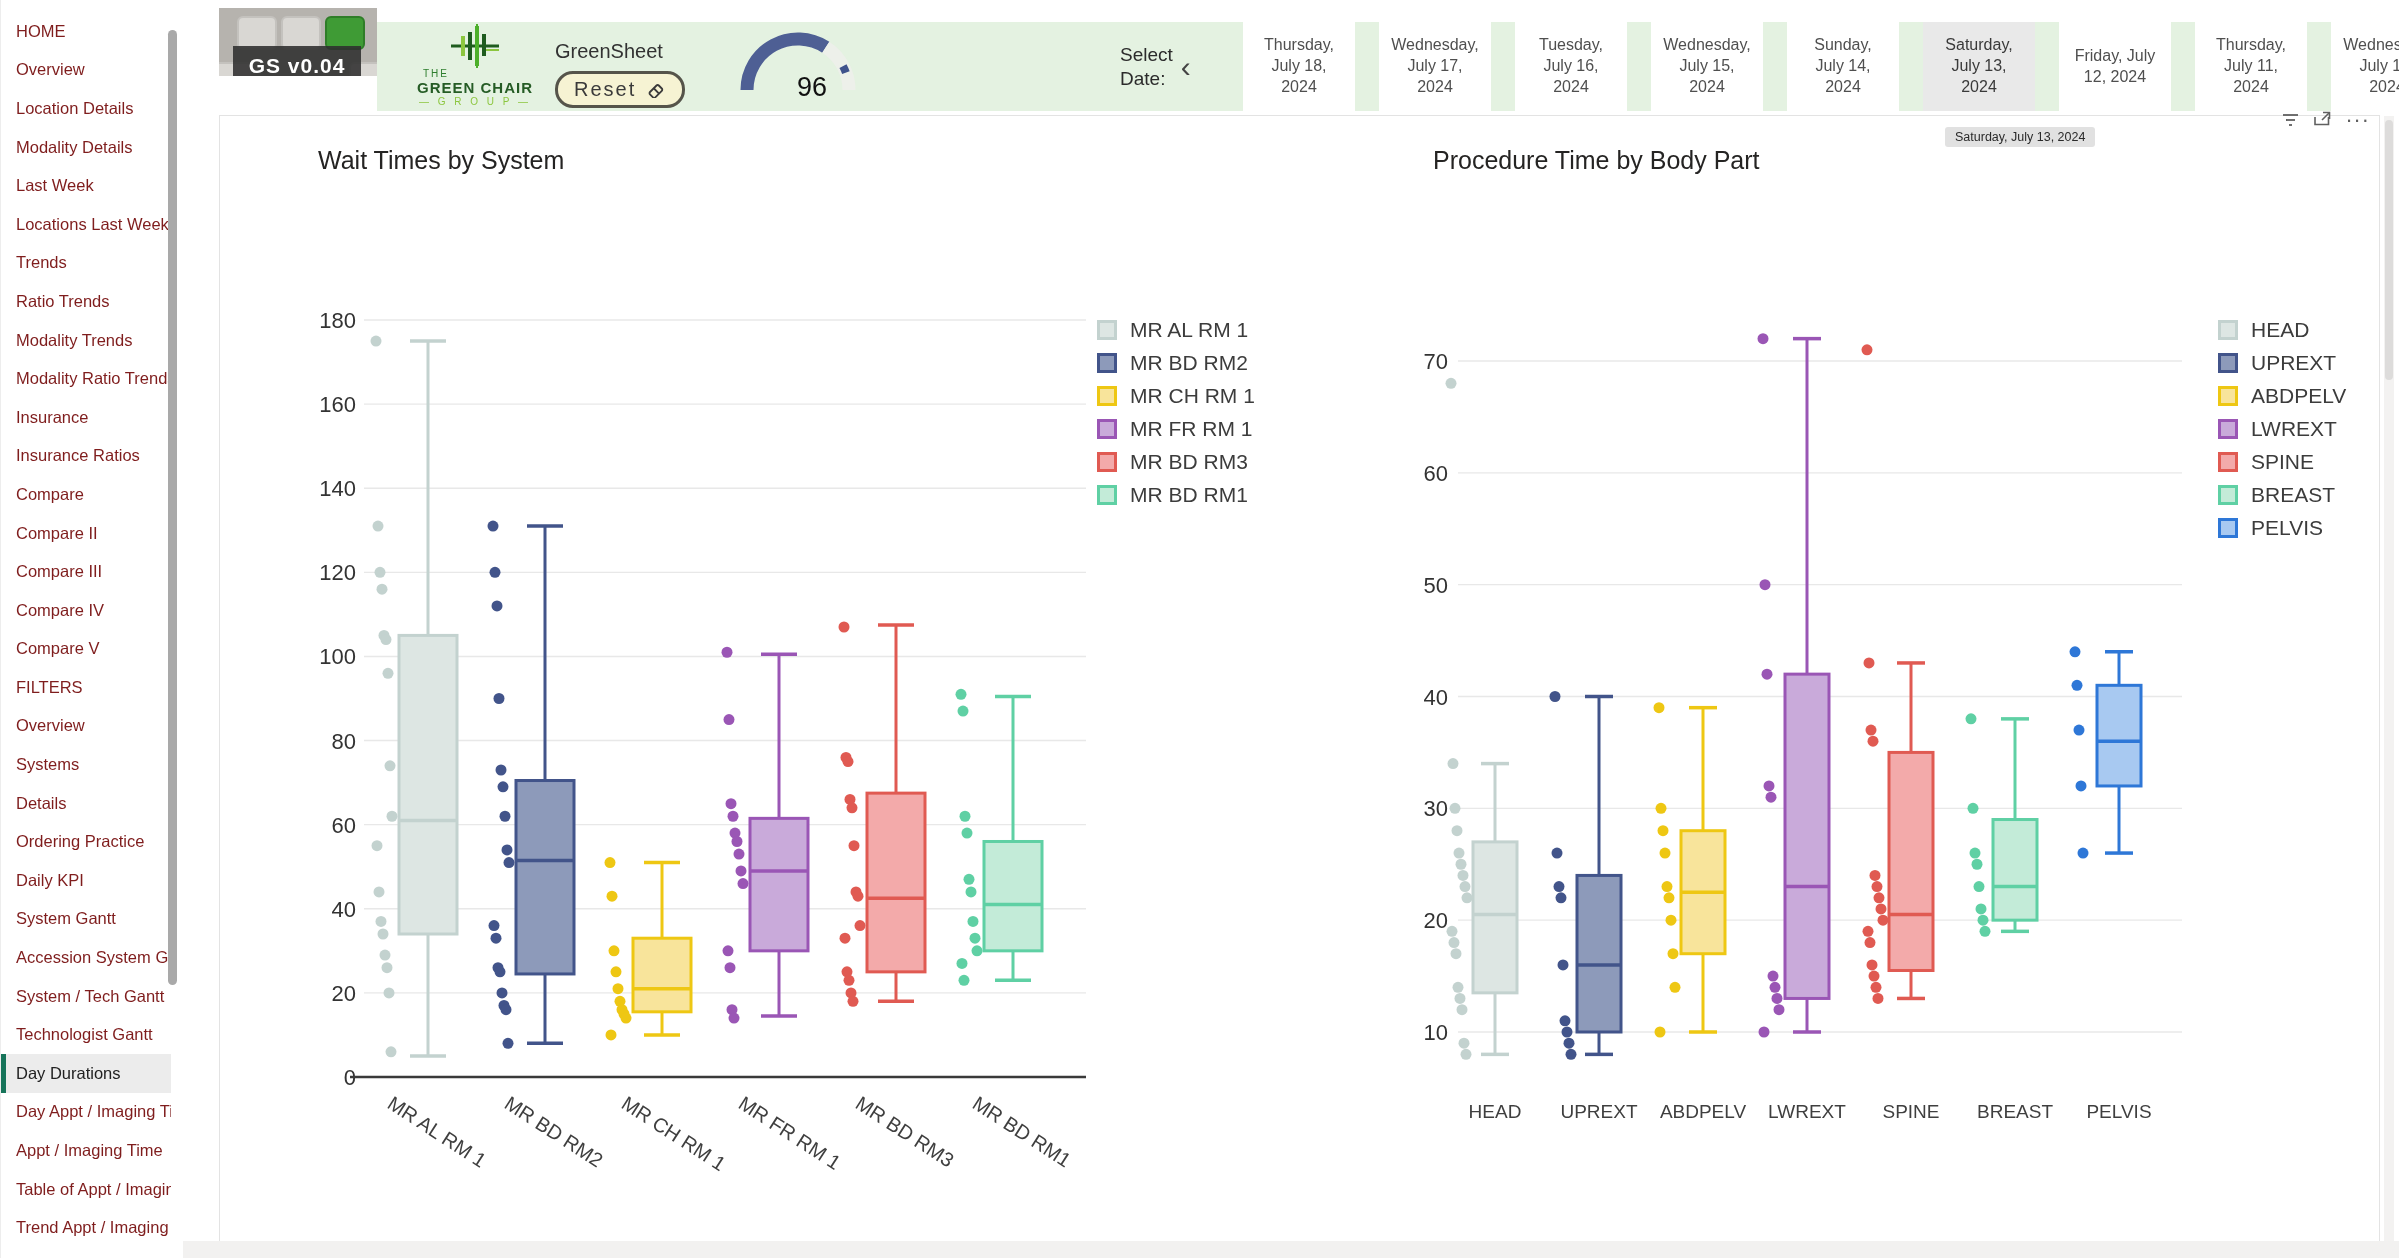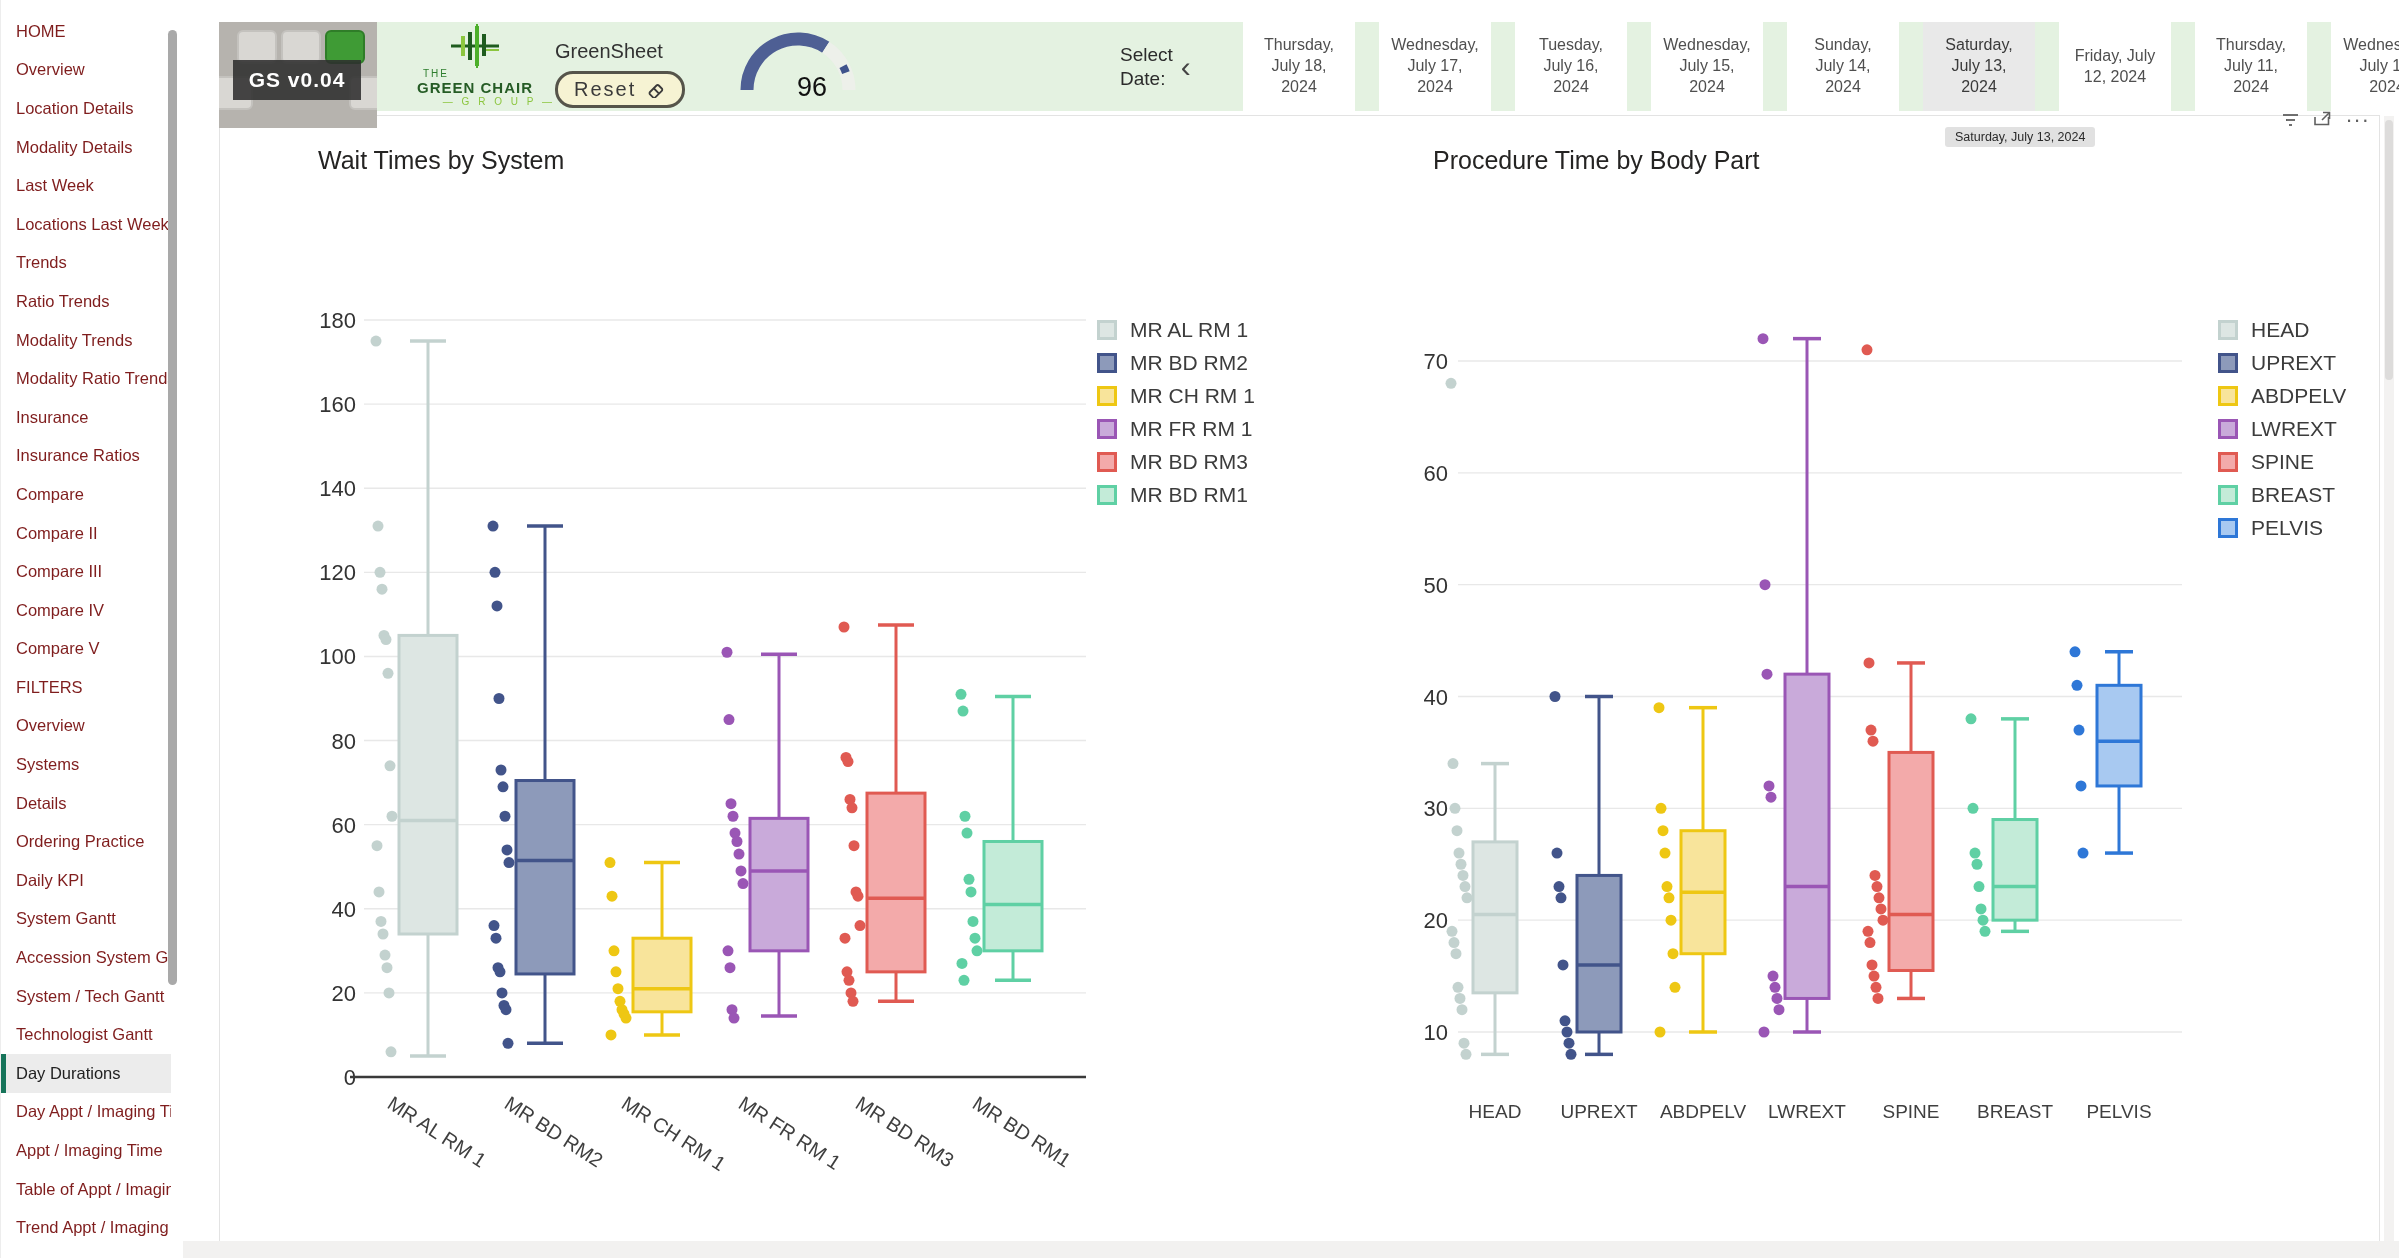--- a/index.html
+++ b/index.html
@@ -12,32 +12,32 @@
   .side-item.active{background:#ececec;color:#222;font-weight:normal;border-left:5px solid #17745a;padding-left:10px;}
   .side-scroll{position:absolute;top:30px;left:167px;width:9px;height:955px;background:#a9a9a9;border-radius:5px;}
 
   
   .card{position:absolute;left:219px;top:115px;width:2159px;height:1126px;background:#fff;border:1px solid #e3e3e3;}
   .bottom-strip{position:absolute;left:183px;top:1241px;width:2216px;height:17px;background:#f2f1f0;}
   .right-scroll{position:absolute;left:2384px;top:116px;width:10px;height:1125px;background:#f3f2f1;}
   .right-scroll .thumb{position:absolute;left:1px;top:4px;width:8px;height:260px;background:#dddcdb;border-radius:4px;}
 
   
-  .gs-img{position:absolute;left:219px;top:22px;width:158px;height:106px;background:#b6b3ae;overflow:hidden;}
+  .gs-img{position:absolute;left:219px;top:8px;width:158px;height:68px;background:#b6b3ae;overflow:hidden;}
   .chair{position:absolute;top:8px;width:36px;height:30px;background:#d9d7d3;border:2px solid #c4c2be;border-radius:6px;}
   .chair.c1{left:18px;} .chair.c2{left:62px;} .chair.green{left:106px;background:#3f9b35;border-color:#2f7d28;}
   .chair.b1{left:-6px;top:54px;} .chair.b2{left:130px;top:54px;}
   .gs-tag{position:absolute;left:14px;top:38px;width:128px;height:40px;background:rgba(47,47,47,0.88);color:#fff;
           display:flex;align-items:center;justify-content:center;font-size:21px;font-weight:bold;letter-spacing:1px;}
   .green-bar{position:absolute;left:377px;top:22px;width:1977px;height:89px;background:#e4f2e1;}
 
   .logo{position:absolute;left:395px;top:24px;width:160px;height:86px;text-align:center;color:#2d6e2d;}
   .logo .t1{font-size:10px;letter-spacing:2px;color:#2d7d2d;text-align:left;margin-left:28px;margin-top:-4px;}
   .logo .t2{font-size:15px;font-weight:bold;letter-spacing:1px;color:#255c25;}
-  .logo .t3{font-size:10px;letter-spacing:3px;color:#8cc63f;text-align:right;}
+  .logo .t3{font-size:10px;letter-spacing:3px;color:#8cc63f;}
 
   .gsheet{position:absolute;left:555px;top:40px;width:140px;text-align:left;}
   .gsheet .lbl{font-size:20px;color:#323232;}
   .reset-btn{margin-top:8px;display:inline-flex;align-items:center;gap:10px;background:#f6f3d3;border:3px solid #55544a;
              border-radius:18px;padding:4px 16px;font-size:20px;color:#3a3a3a;letter-spacing:2px;cursor:pointer;}
 
   .gauge{position:absolute;left:733px;top:26px;width:132px;height:76px;}
   .gauge text{font-family:"Liberation Sans",sans-serif;}
 
   .select-date{position:absolute;left:1120px;top:22px;height:89px;display:flex;align-items:center;gap:8px;}

